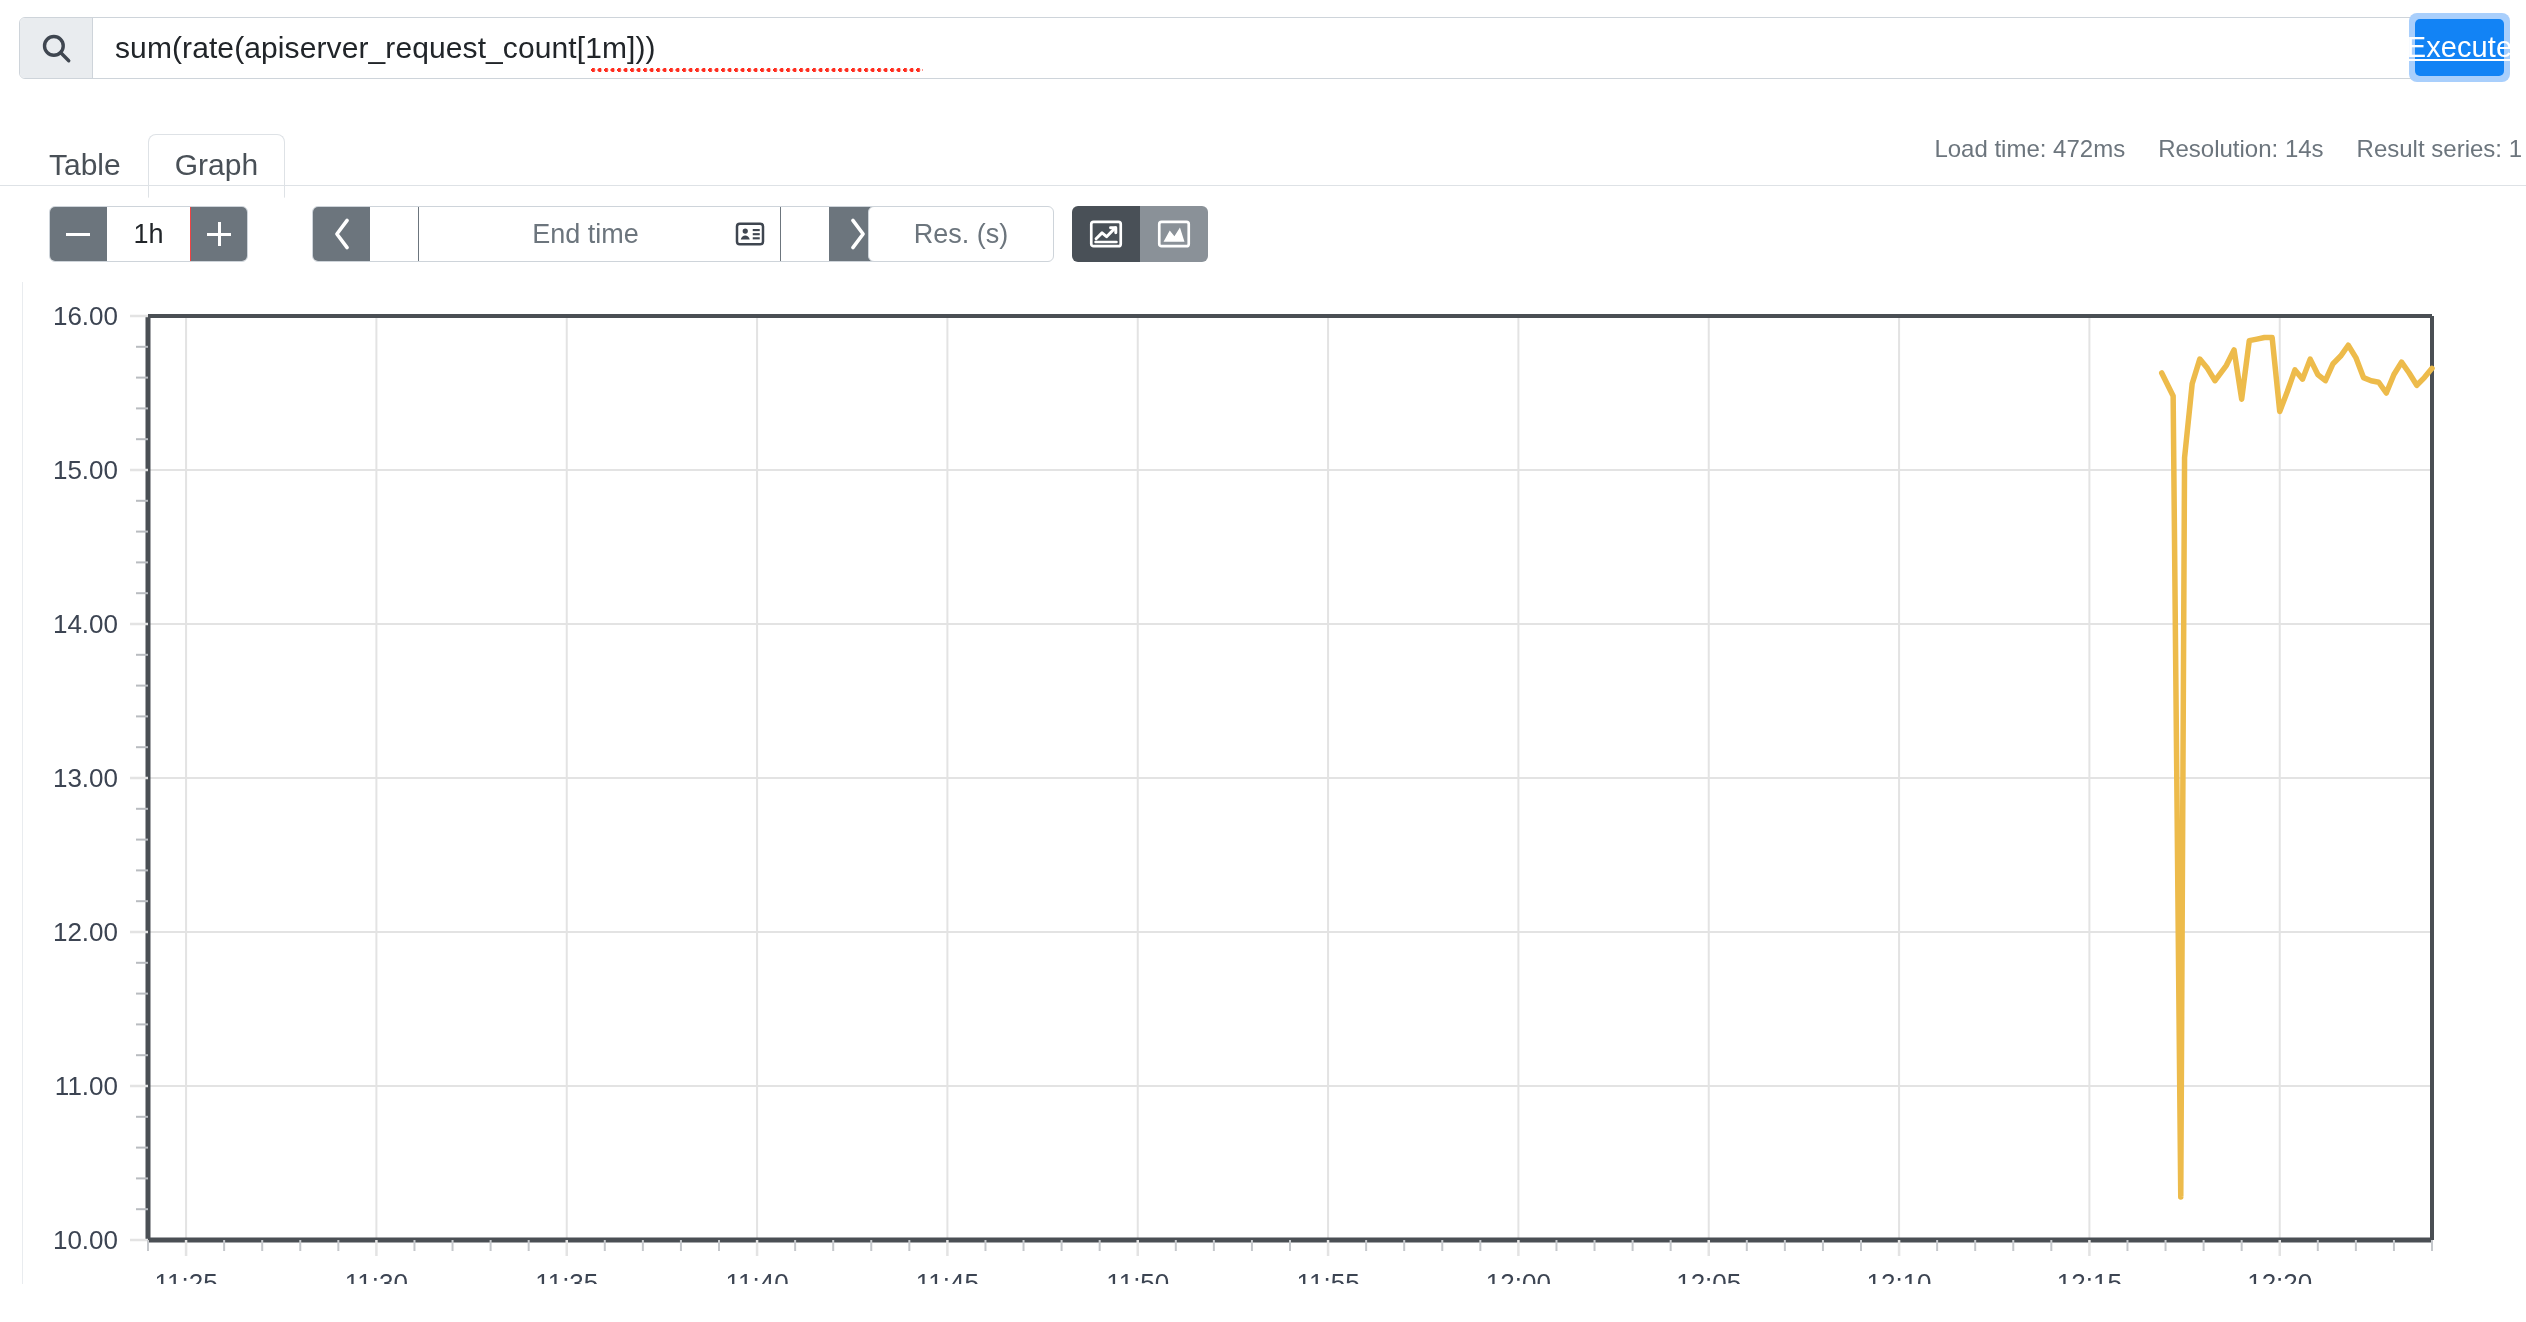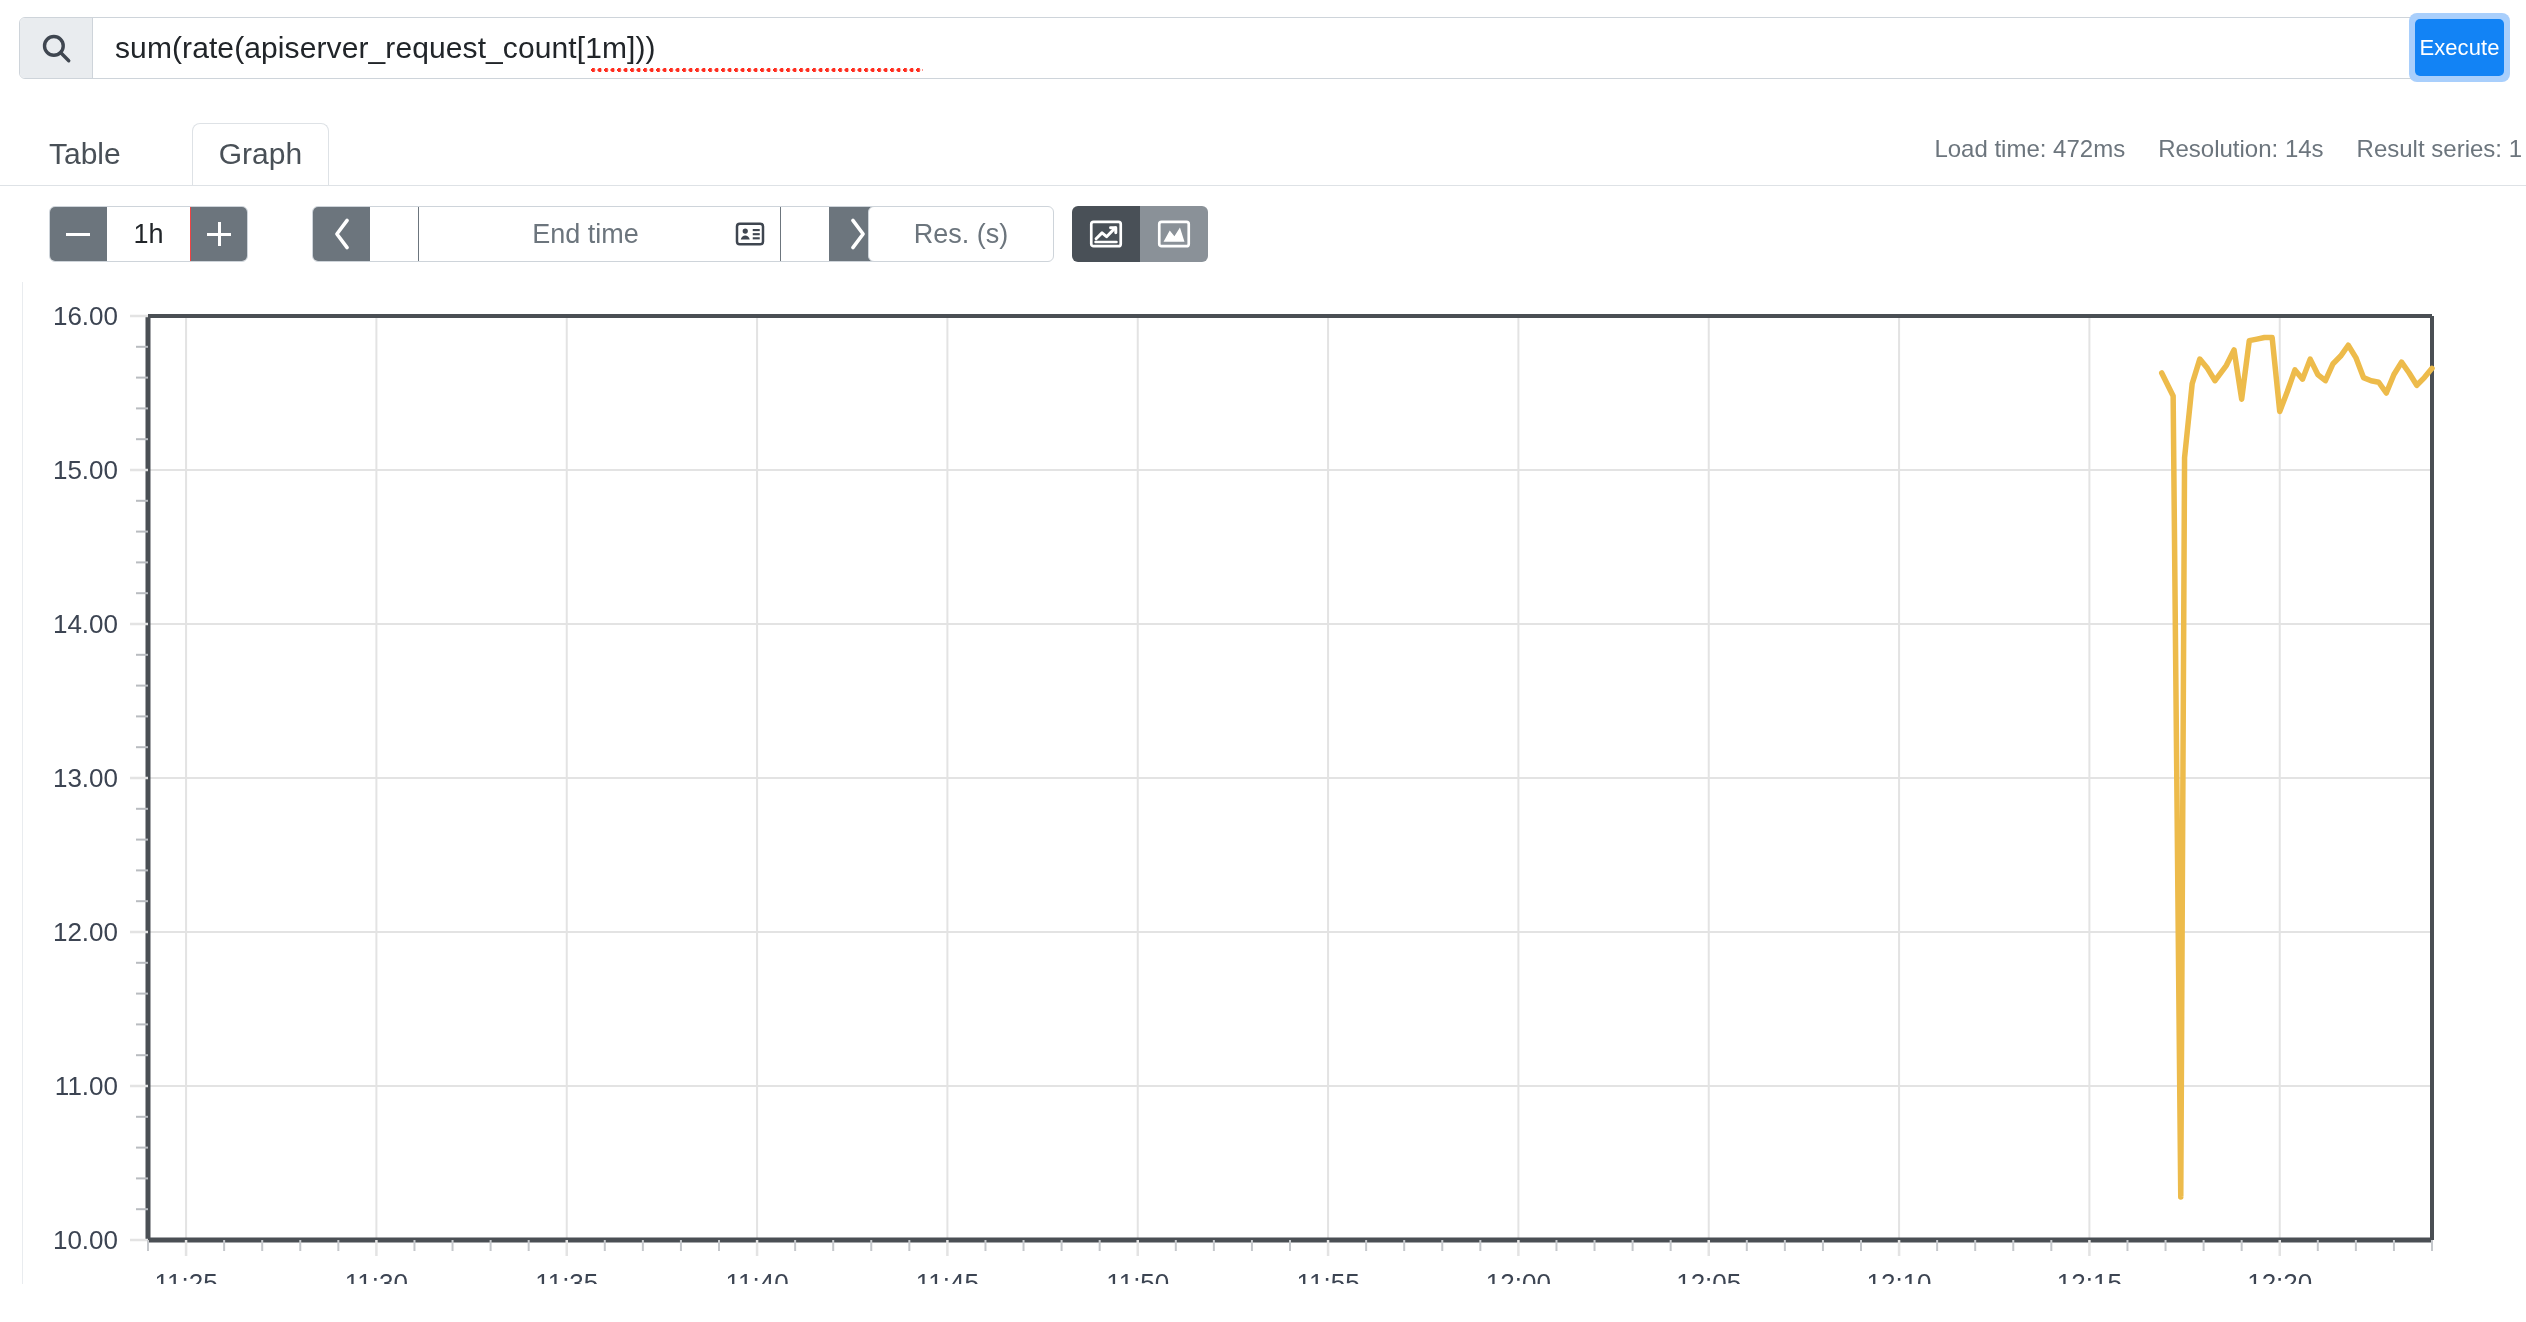--- a/index.html
+++ b/index.html
@@ -88,43 +88,43 @@
     display: flex;
     align-items: center;
     justify-content: center;
   }
   .execute-btn-inner {
     width: 100%;
     height: 100%;
     background: #1283f5;
     border-radius: 5px;
     color: #fff;
-    font-size: 22px;
+    font-size: 29px;
     display: flex;
     align-items: center;
     justify-content: center;
     cursor: pointer;
     white-space: nowrap;
     letter-spacing: 0.1px;
+    text-decoration: underline;
   }
 
   
   .tabs-row {
     position: absolute;
     left: 0; top: 117px;
     width: 2526px;
     height: 68px;
   }
   .tabs {
     position: absolute;
-    left: 22px; top: 0;
-    display: flex;
-    align-items: flex-end;
+    left: 22px; top: 16px;
+    display: flex;
+    align-items: flex-start;
     height: 68px;
-    gap: 44px;
   }
   .tab {
     font-size: 30px;
     color: #495057;
     padding: 13px 26px 14px 26px;
     border: 1px solid transparent;
     border-radius: 8px 8px 0 0;
     cursor: pointer;
     background: transparent;
     line-height: 1.15;

